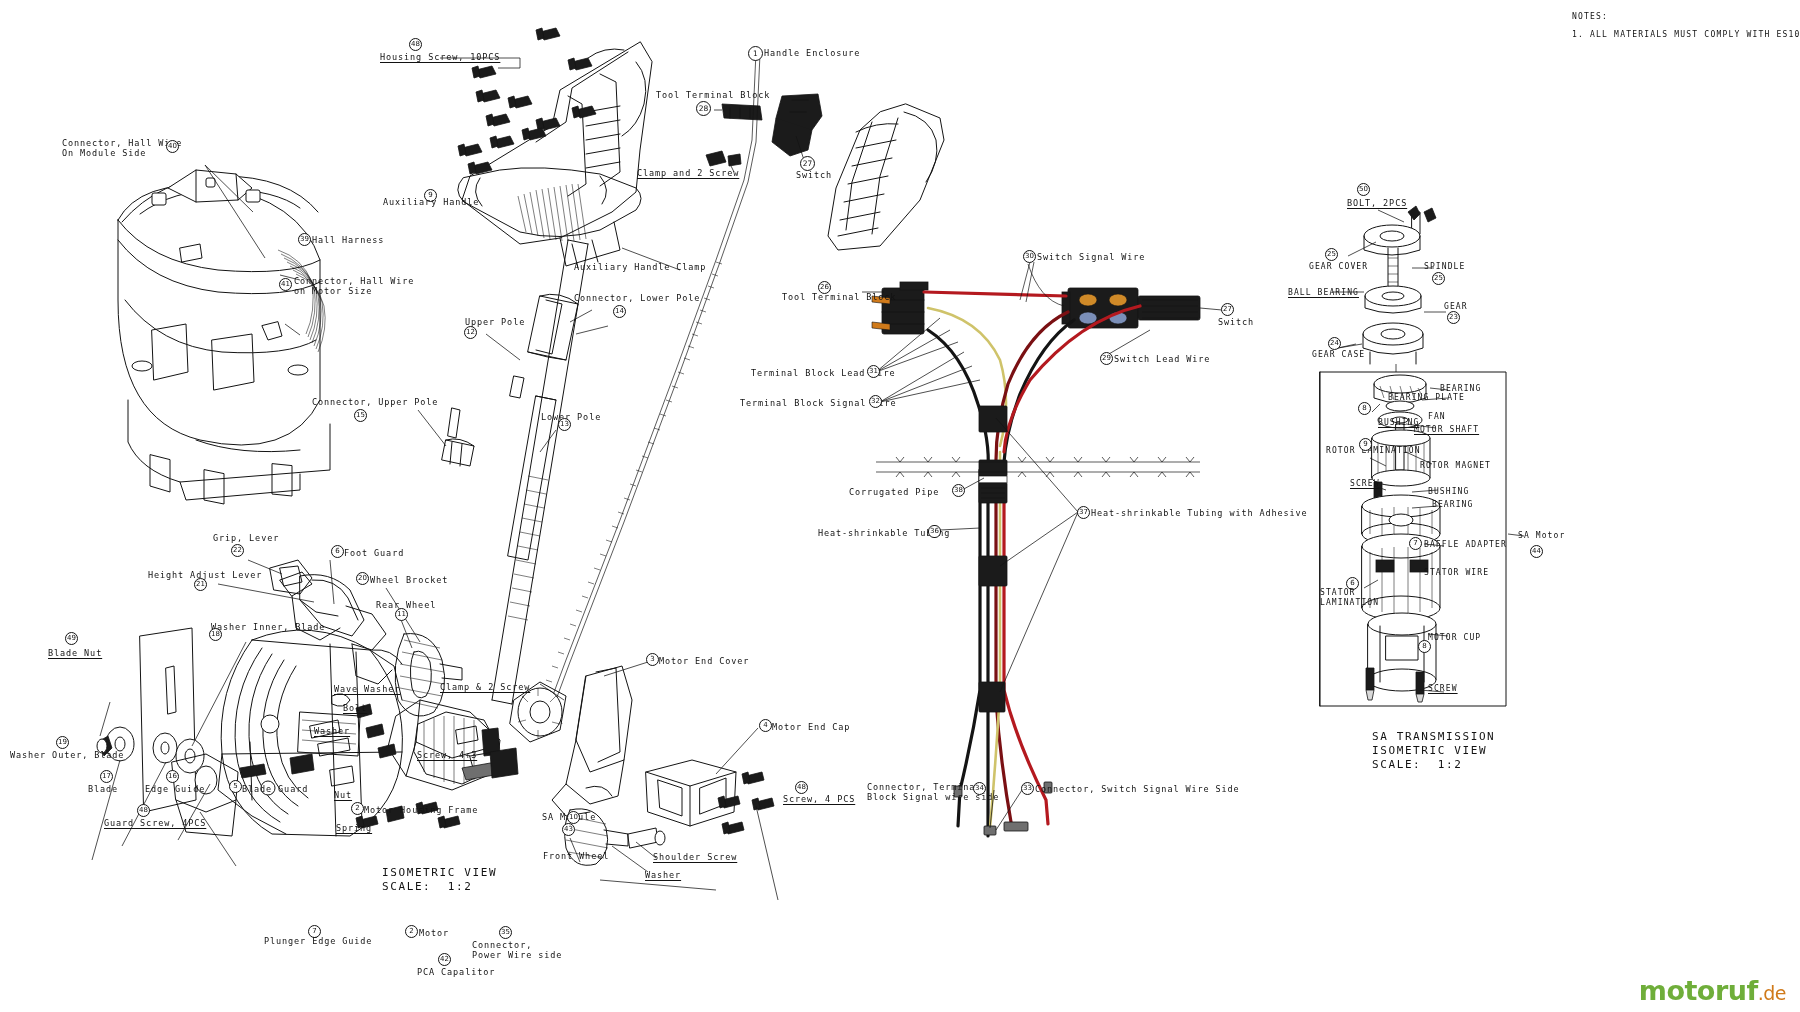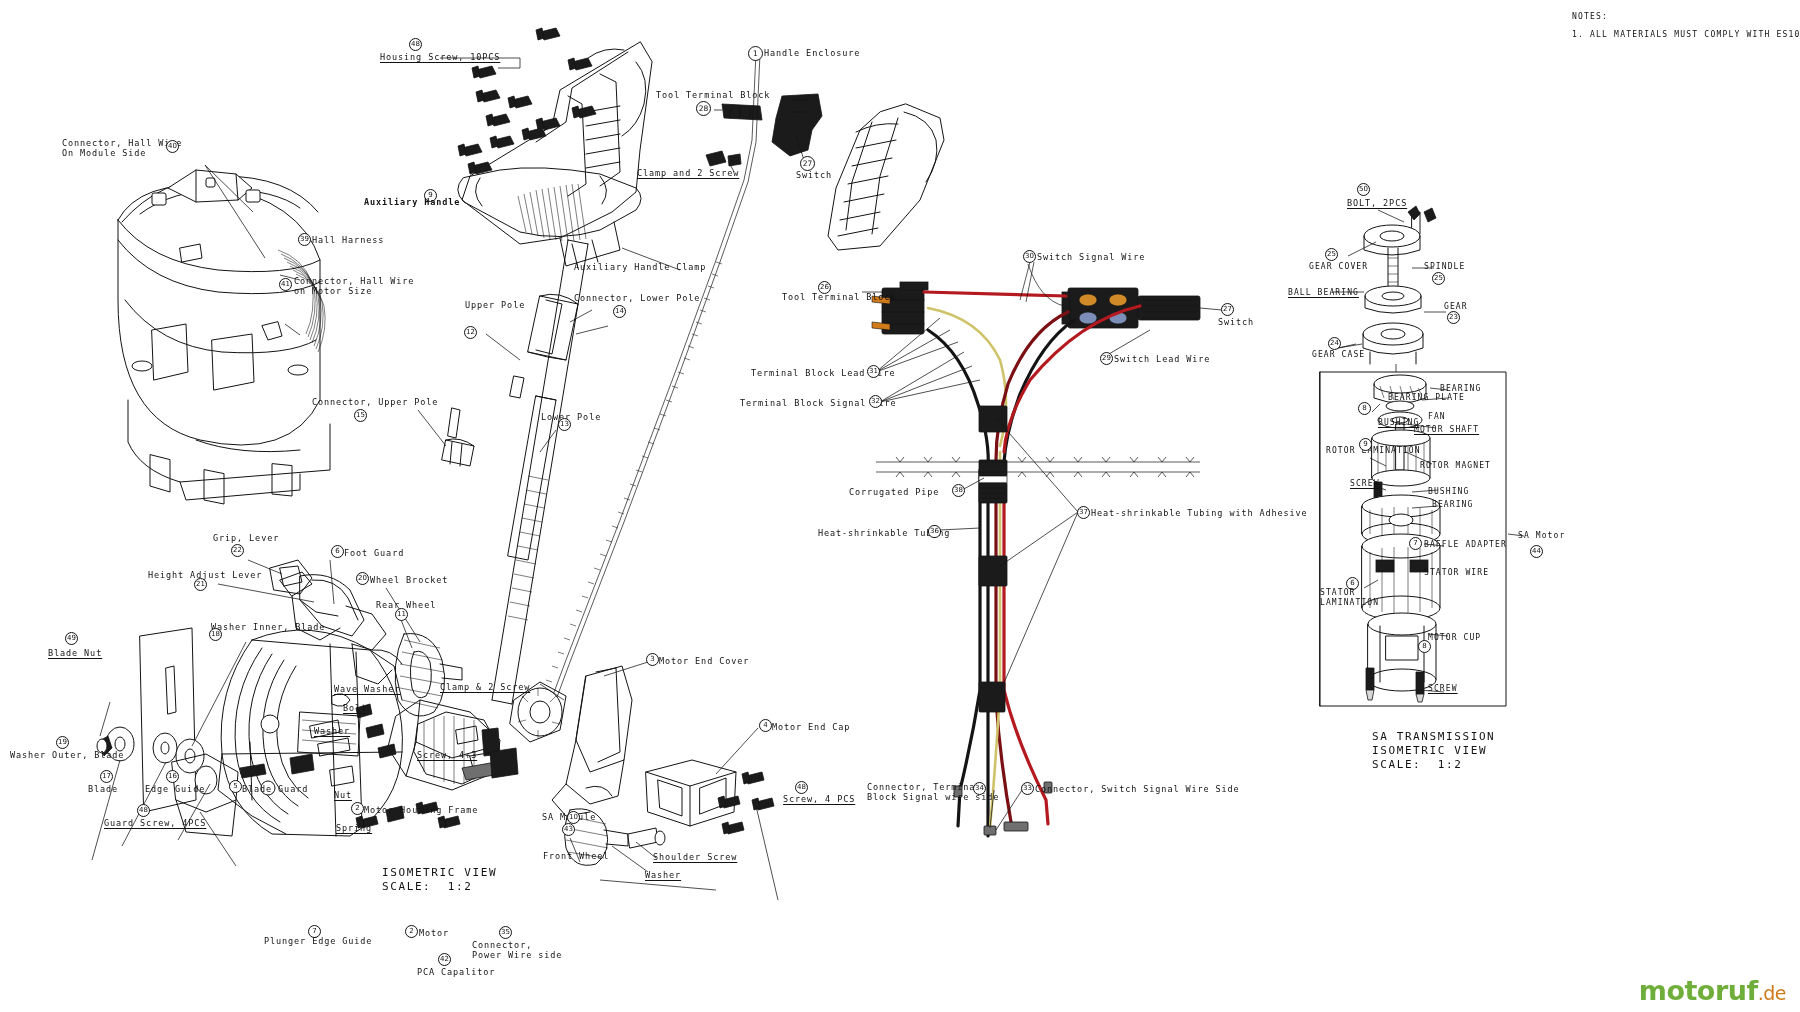--- a/index.html
+++ b/index.html
@@ -598,36 +598,36 @@
 
 <div class="bub" style="left:800px;top:156px;">27</div>
 <div class="lbl" style="left:796px;top:170px;">Switch</div>
 
 <div class="bub sm" style="left:409px;top:38px;">48</div>
 <div class="lbl u" style="left:380px;top:52px;">Housing Screw, 10PCS</div>
 
 <div class="lbl u" style="left:637px;top:168px;">Clamp and 2 Screw</div>
 
 <div class="bub sm" style="left:424px;top:189px;">9</div>
-<div class="lbl" style="left:364px;top:197px;font-weight:bold;">Auxiliary Handle</div>
+<div class="lbl" style="left:383px;top:197px;">Auxiliary Handle</div>
 
 <div class="lbl" style="left:574px;top:262px;">Auxiliary Handle Clamp</div>
 
 <div class="lbl" style="left:62px;top:138px;">Connector, Hall Wire
 On Module Side</div>
 <div class="bub sm" style="left:166px;top:140px;">40</div>
 
 <div class="bub sm" style="left:298px;top:233px;">39</div>
 <div class="lbl" style="left:312px;top:235px;">Hall Harness</div>
 
 <div class="bub sm" style="left:279px;top:278px;">41</div>
 <div class="lbl" style="left:294px;top:276px;">Connector, Hall Wire
 on Motor Size</div>
 
-<div class="lbl" style="left:448px;top:300px;padding-left:17px;">Upper Pole</div>
+<div class="lbl" style="left:448px;top:317px;padding-left:17px;">Upper Pole</div>
 <div class="bub sm" style="left:464px;top:326px;">12</div>
 
 <div class="lbl" style="left:574px;top:293px;">Connector, Lower Pole</div>
 <div class="bub sm" style="left:613px;top:305px;">14</div>
 
 <div class="lbl" style="left:312px;top:397px;">Connector, Upper Pole</div>
 <div class="bub sm" style="left:354px;top:409px;">15</div>
 
 <div class="lbl" style="left:541px;top:412px;">Lower Pole</div>
 <div class="bub sm" style="left:558px;top:418px;">13</div>

